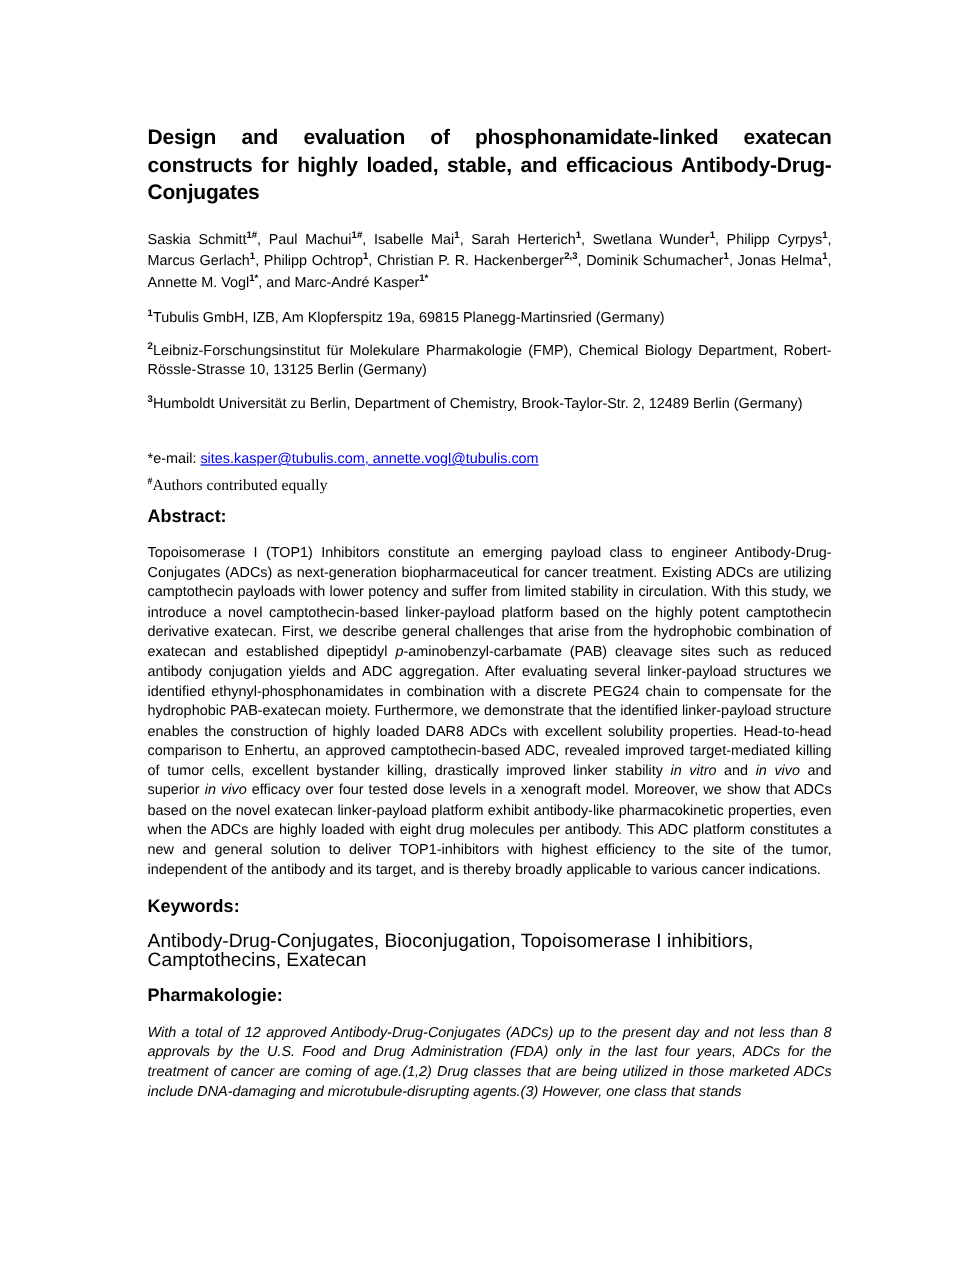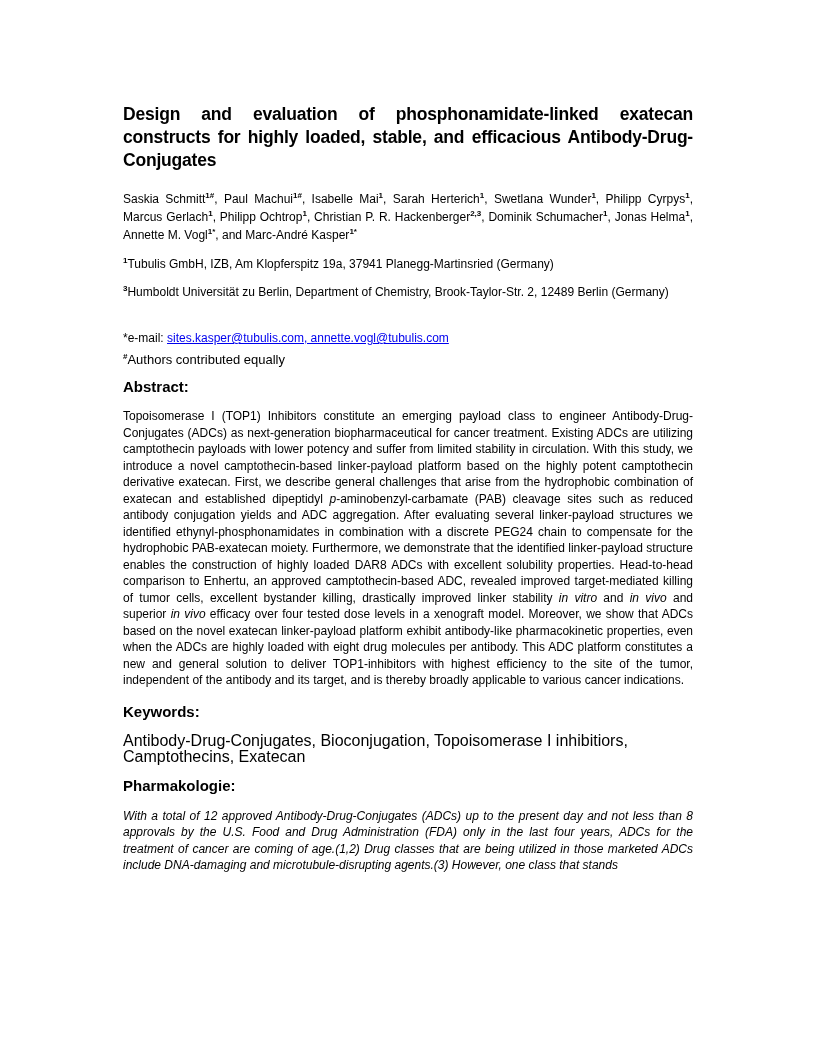--- a/index.html
+++ b/index.html
@@ -14,42 +14,43 @@
     }
     .authors {
       font-size: 12px; line-height: 18px; text-align: justify;
       margin: 18px 0 0 0;
     }
     sup { font-size: 8px; line-height: 0; vertical-align: 5px; font-weight: bold; }
     .affil { font-size: 12px; line-height: 16px; text-align: justify; margin: 12px 0 0 0; }
     .affil.first { margin-top: 12px; }
     .email { font-size: 12px; line-height: 16px; margin: 30px 0 0 0; }
     .email a { color: #1a0dab; color: #0000ee; text-decoration: underline; }
-    .equal { font-size: 13px; line-height: 18px; margin: 5px 0 0 0; }
+    .equal { font-size: 13px; line-height: 18px; margin: 5px 0 0 0; font-family: Liberation Serif, serif; }
     h2 {
       font-size: 15px; font-weight: bold; margin: 0; line-height: 22px;
     }
     .h-abstract { margin-top: 7px; }
     .abstract {
       font-size: 12px; line-height: 16.5px; text-align: justify; margin: 10px 0 0 0;
     }
     .h-keywords { margin-top: 12px; }
     .keywords { font-size: 16px; line-height: 16px; margin: 10px 0 0 0; }
     .h-intro { margin-top: 10px; }
     .intro { font-size: 12px; line-height: 16.5px; text-align: justify; margin: 11px 0 0 0; font-style: italic; }
   </style>
 </head>
 <body>
 
 <div class="page">
   <h1 class="title">Design and evaluation of phosphonamidate-linked exatecan constructs for highly loaded, stable, and efficacious Antibody-Drug-Conjugates</h1>
 
   <p class="authors" id="authors"><span>Saskia Schmitt</span><sup>1#</sup>, <span>Paul Machui</span><sup>1#</sup>, <span>Isabelle Mai</span><sup>1</sup>, <span>Sarah Herterich</span><sup>1</sup>, <span>Swetlana Wunder</span><sup>1</sup>, <span>Philipp Cyrpys</span><sup>1</sup>, <span>Marcus Gerlach</span><sup>1</sup>, <span>Philipp Ochtrop</span><sup>1</sup>, <span>Christian P. R. Hackenberger</span><sup>2,3</sup>, <span>Dominik Schumacher</span><sup>1</sup>, <span>Jonas Helma</span><sup>1</sup>, <span>Annette M. Vogl</span><sup>1*</sup>, and <span>Marc-André Kasper</span><sup>1*</sup></p>
 
-  <p class="affil first"><sup>1</sup><span>Tubulis GmbH, IZB, Am Klopferspitz 19a, 37941 Planegg-Martinsried (Germany)</span></p>
+  <p class="affil first"><sup>1</sup><span>Tubulis GmbH, IZB, Am Klopferspitz 19a, 69815 Planegg-Martinsried (Germany)</span></p>
+  <p class="affil"><sup>2</sup><span>Leibniz-Forschungsinstitut für Molekulare Pharmakologie (FMP), Chemical Biology Department, Robert-Rössle-Strasse 10, 13125 Berlin (Germany)</span></p>
   <p class="affil"><sup>3</sup><span>Humboldt Universität zu Berlin, Department of Chemistry, Brook-Taylor-Str. 2, 12489 Berlin (Germany)</span></p>
 
   <p class="email"><span>*e-mail: </span><a>sites.kasper@tubulis.com, annette.vogl@tubulis.com</a></p>
 
   <p class="equal"><sup>#</sup><span>Authors contributed equally</span></p>
 
   <h2 class="h-abstract">Abstract:</h2>
   <p class="abstract" id="abstract"><span>Topoisomerase I (TOP1) Inhibitors constitute an emerging payload class to engineer Antibody-Drug-Conjugates (ADCs) as next-generation biopharmaceutical for cancer treatment. Existing ADCs are utilizing camptothecin payloads with lower potency and suffer from limited stability in circulation. With this study, we introduce a novel camptothecin-based linker-payload platform based on the highly potent camptothecin derivative exatecan. First, we describe general challenges that arise from the hydrophobic combination of exatecan and established dipeptidyl </span><i>p</i><span>-aminobenzyl-carbamate (PAB) cleavage sites such as reduced antibody conjugation yields and ADC aggregation. After evaluating several linker-payload structures we identified ethynyl-phosphonamidates in combination with a discrete PEG24 chain to compensate for the hydrophobic PAB-exatecan moiety. Furthermore, we demonstrate that the identified linker-payload structure enables the construction of highly loaded DAR8 ADCs with excellent solubility properties. Head-to-head comparison to Enhertu, an approved camptothecin-based ADC, revealed improved target-mediated killing of tumor cells, excellent bystander killing, drastically improved linker stability </span><i>in vitro</i><span> and </span><i>in vivo</i><span> and superior </span><i>in vivo</i><span> efficacy over four tested dose levels in a xenograft model. Moreover, we show that ADCs based on the novel exatecan linker-payload platform exhibit antibody-like pharmacokinetic properties, even when the ADCs are highly loaded with eight drug molecules per antibody. This ADC platform constitutes a new and general solution to deliver TOP1-inhibitors with highest efficiency to the site of the tumor, independent of the antibody and its target, and is thereby broadly applicable to various cancer indications.</span></p>
 
   <h2 class="h-keywords">Keywords:</h2>

